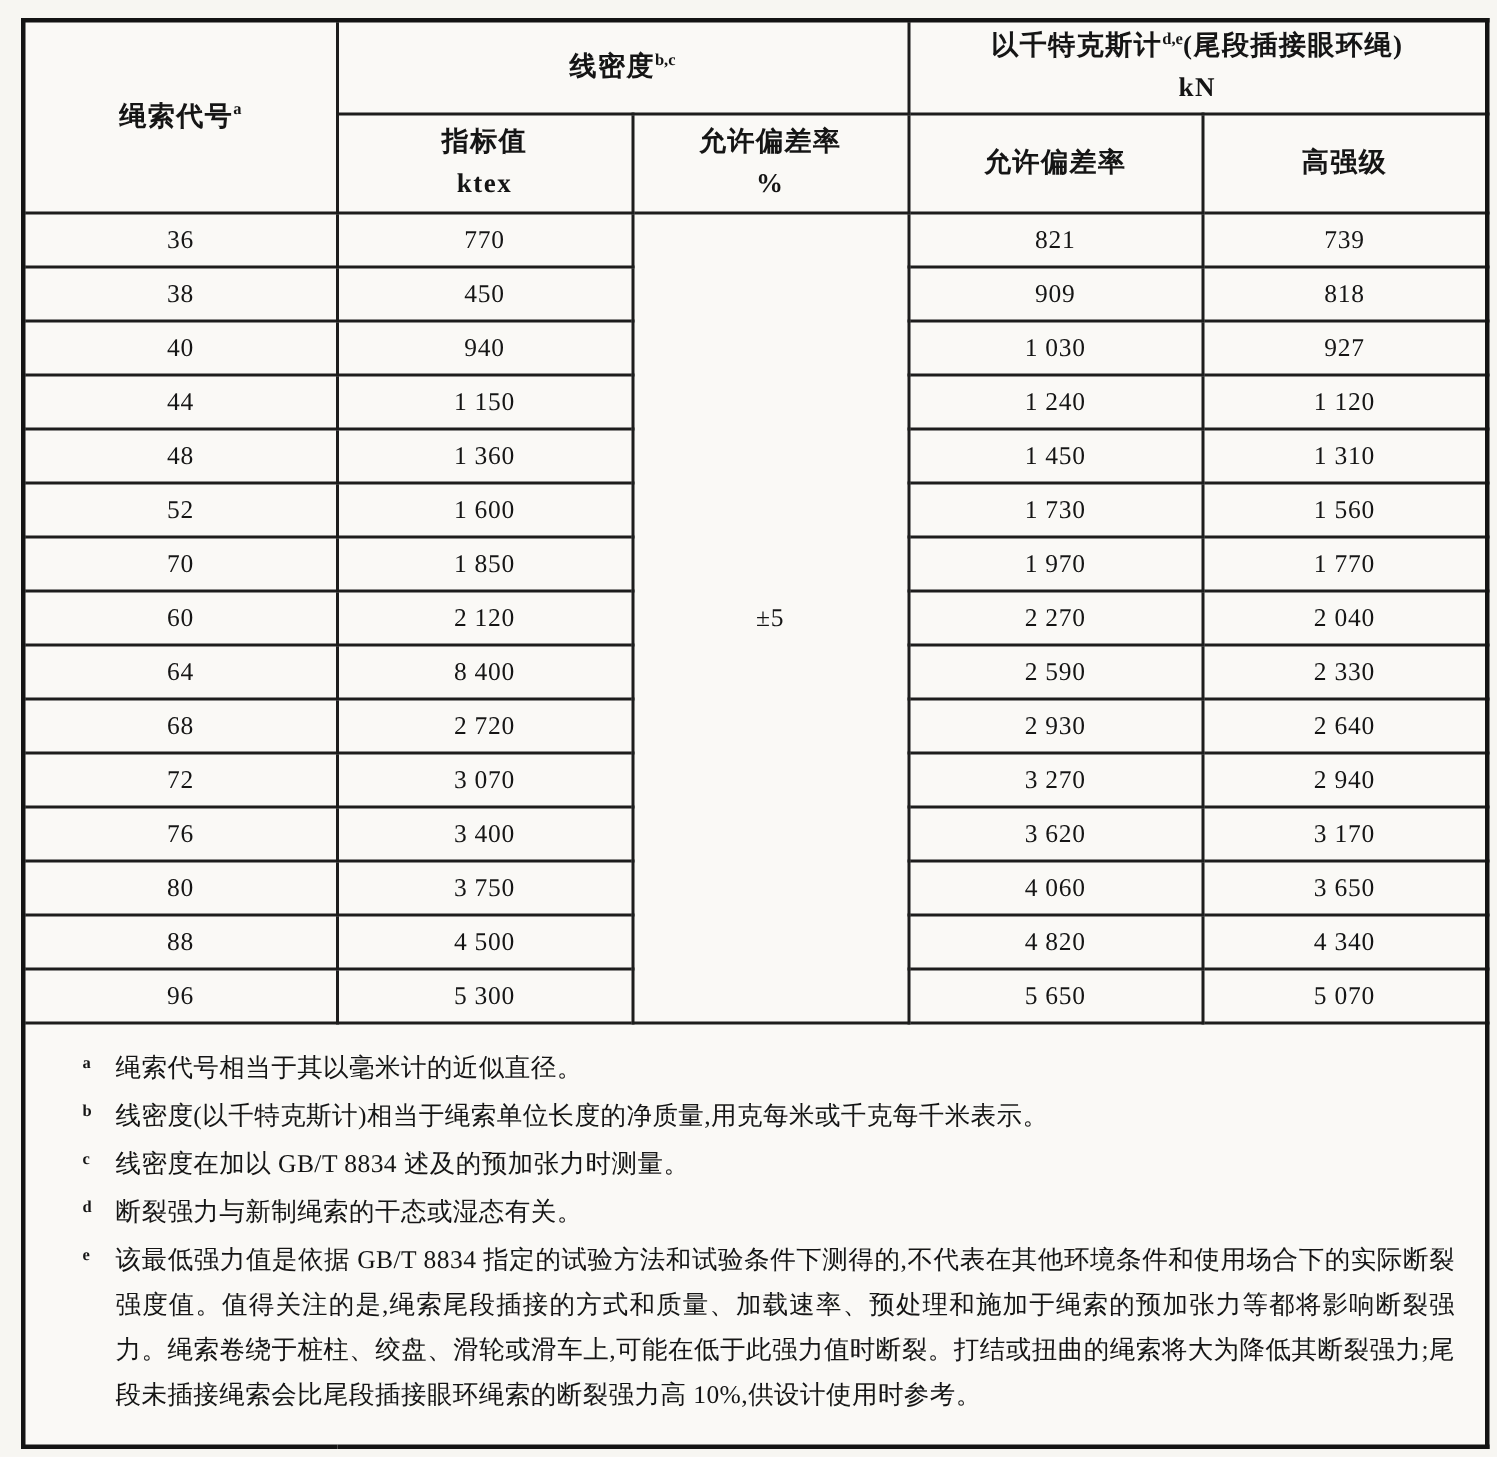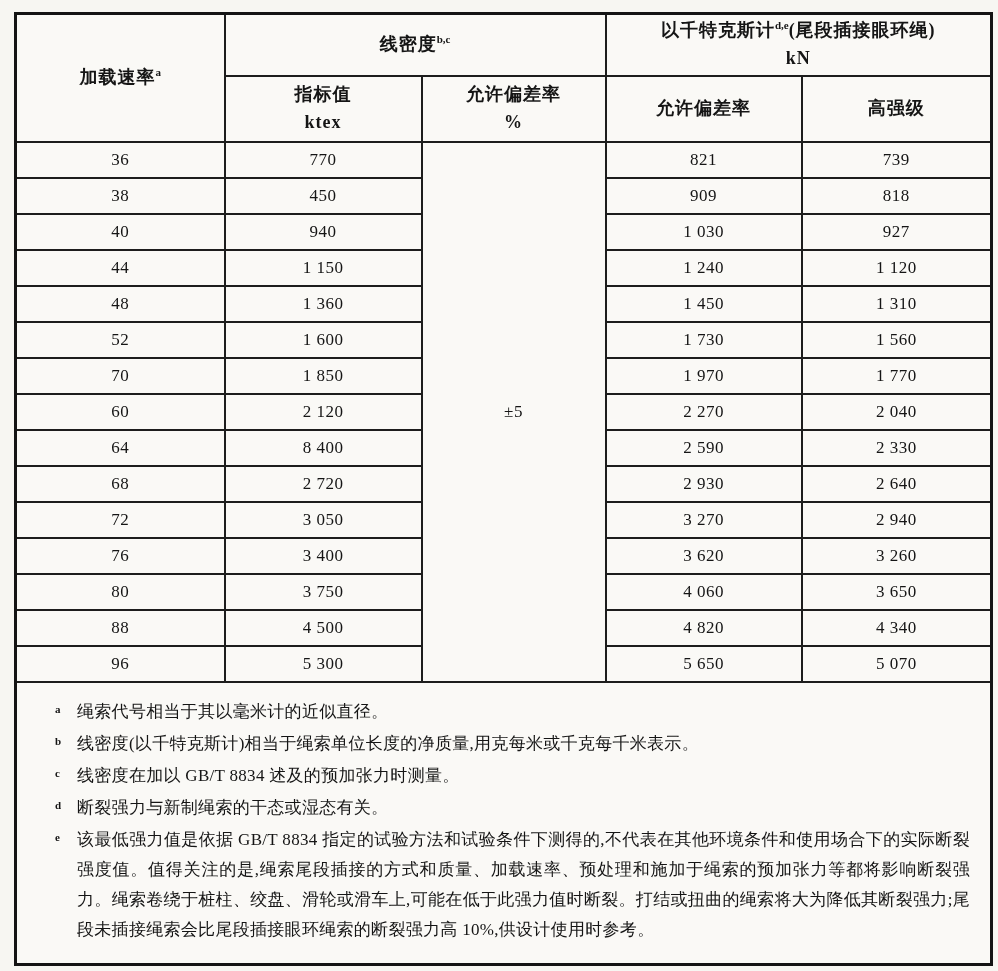--- a/index.html
+++ b/index.html
@@ -98,21 +98,21 @@
     <colgroup>
       <col class="c1">
         <col class="c2">
         <col class="c3">
         <col class="c4">
         <col class="c5">
     </colgroup>
     <thead>
       <tr class="h1">
         <th rowspan="2">
-          <span>加载速率</span><sup>a</sup>
+          <span>绳索代号</span><sup>a</sup>
         </th>
         <th colspan="2">
           <span>线密度</span><sup>b,c</sup>
         </th>
         <th colspan="2">
           <span>以千特克斯计</span><sup>d,e</sup><span>(尾段插接眼环绳)</span><br>
           <span>kN</span>
         </th>
       </tr>
       <tr class="h2">
@@ -185,29 +185,29 @@
     <td>2 330</td>
   </tr>
         <tr>
     <td>68</td>
     <td>2 720</td>
     <td>2 930</td>
     <td>2 640</td>
   </tr>
         <tr>
     <td>72</td>
-    <td>3 050</td>
+    <td>3 070</td>
     <td>3 270</td>
     <td>2 940</td>
   </tr>
         <tr>
     <td>76</td>
     <td>3 400</td>
     <td>3 620</td>
-    <td>3 260</td>
+    <td>3 170</td>
   </tr>
         <tr>
     <td>80</td>
     <td>3 750</td>
     <td>4 060</td>
     <td>3 650</td>
   </tr>
         <tr>
     <td>88</td>
     <td>4 500</td>

